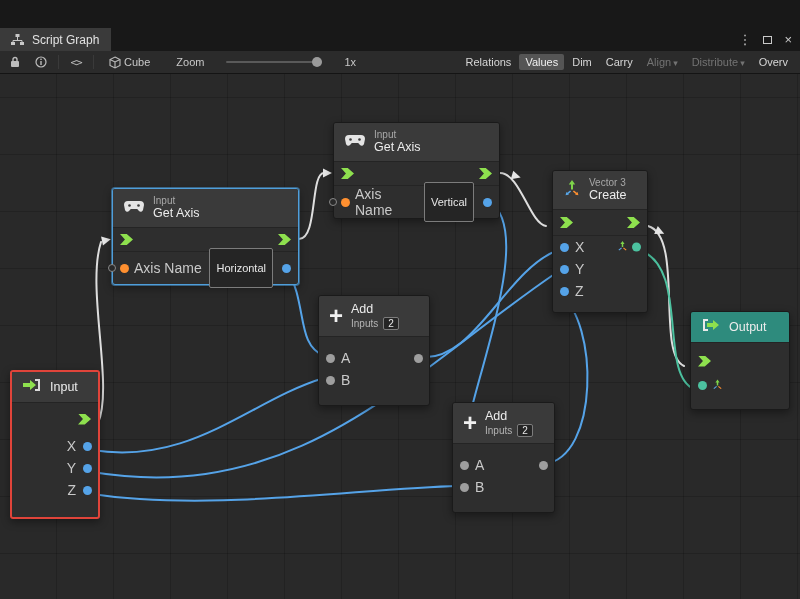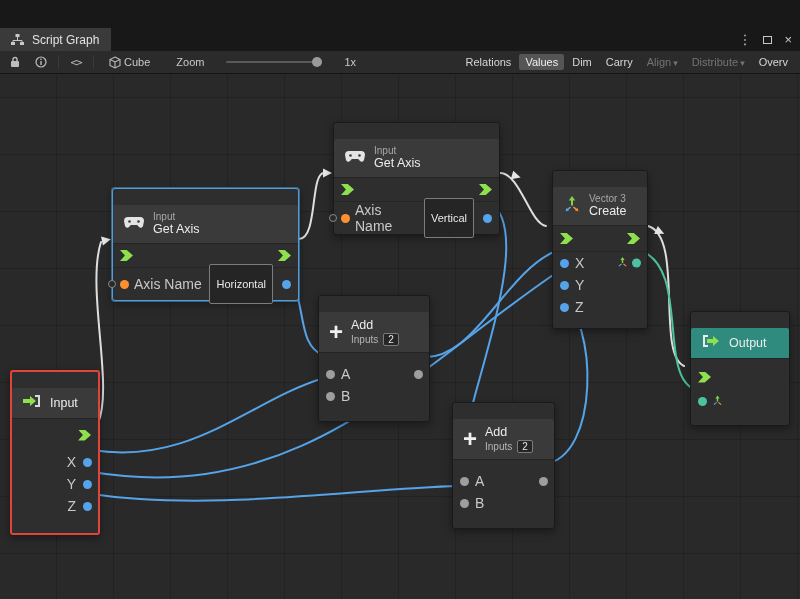--- a/index.html
+++ b/index.html
@@ -38,21 +38,21 @@
   svg.wires path { fill:none; stroke-width:2; stroke-linecap:round; }
   path.flow { stroke:#dedede; }
   path.data { stroke:#55a3e8; }
   path.vec  { stroke:#4cc2a0; }
   polygon.flow-head { fill:#e6e6e6; }
 
   
   .node { position:absolute; z-index:2; background:#2e2e2e; border:1px solid #1a1a1a; border-radius:3px; box-shadow:0 3px 8px rgba(0,0,0,0.4); color:#cfcfcf; }
   .node.selected { border-color:#4f9eda; box-shadow:0 0 0 1px rgba(79,158,218,.55), 0 3px 8px rgba(0,0,0,.4); }
   .node.error-sel { border:2px solid #e0443a; }
-  .node-header { display:flex; align-items:center; gap:8px; padding:6px 10px; background:#3a3a3a; border-bottom:1px solid #242424; border-radius:2px 2px 0 0;margin-top:16px; }
+  .node-header { display:flex; align-items:center; gap:8px; padding:6px 10px; background:#3a3a3a; border-bottom:1px solid #242424; border-radius:2px 2px 0 0; }
   .node-header.teal { background:#2e8b7d; }
   .nh-text { display:flex; flex-direction:column; }
   .category { font-size:10px; line-height:11px; color:#a8a8a8; }
   .title { font-size:12.5px; line-height:15px; color:#ececec; }
   .flow-row { display:flex; align-items:center; justify-content:space-between; height:24px; padding:0 7px; border-bottom:1px solid #242424; position:relative; }
   .flow-arrow { width:13px; height:11px; background:#8ee04e; flex:none;
     clip-path:polygon(0 0, 52% 0, 100% 50%, 52% 100%, 0 100%, 38% 50%); }
   .data-row { display:flex; align-items:center; gap:5px; height:32px; padding:0 7px; position:relative; font-size:11px; }
   .dot { width:9px; height:9px; border-radius:50%; flex:none; }
   .dot.blue { background:#55a3e8; }

